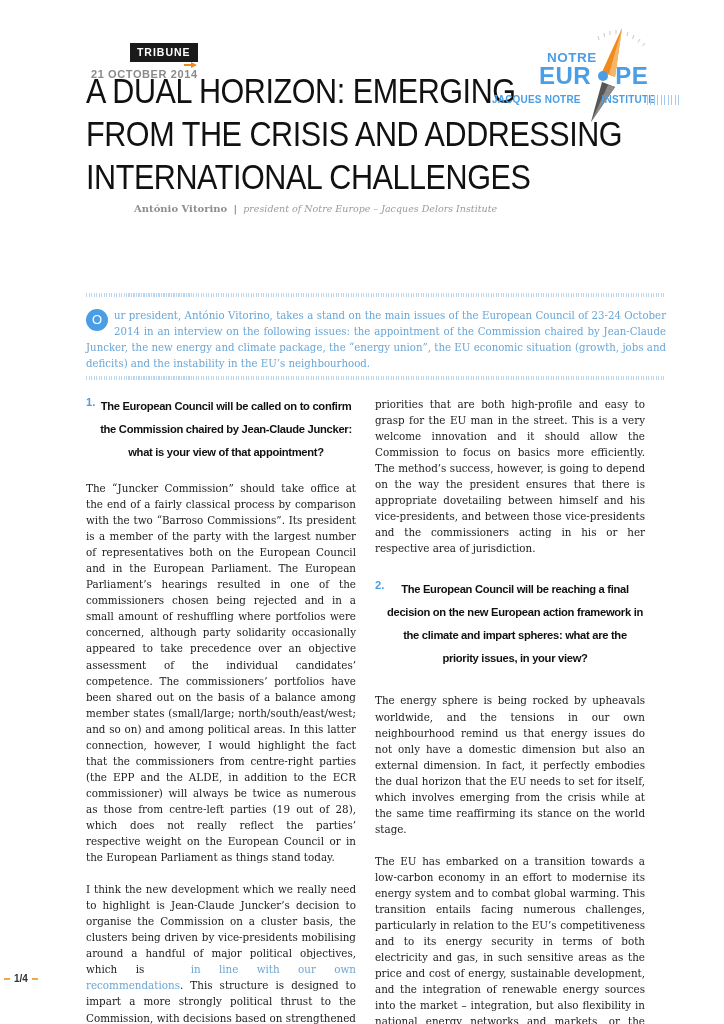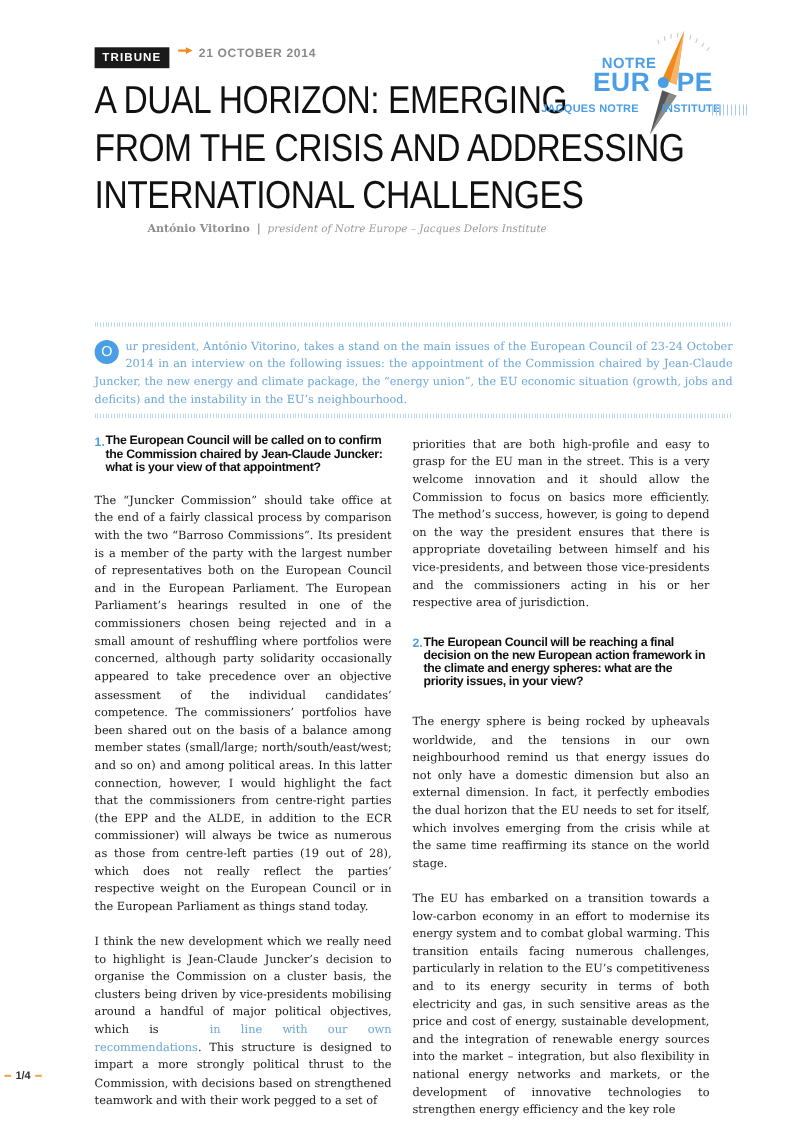--- a/index.html
+++ b/index.html
@@ -1,18 +1,18 @@
 <!DOCTYPE html>
 <html><head>
 <meta charset="utf-8">
 <style>
   html, body { margin: 0; padding: 0; background: #ffffff; }
   body { width: 724px; height: 1024px; position: relative; overflow: hidden; font-family: "DejaVu Serif", serif; color: #1a1a1a; }
 
-  .header-meta { position: absolute; left: 86px; top: 43px; display: flex; align-items: flex-start; }
+  .header-meta { position: absolute; left: 86px; top: 43px; display: flex; align-items: flex-end; flex-direction: column; }
   .tag { background: #1a1a1a; color: #fff; font-family: "Liberation Sans", sans-serif; font-weight: bold; font-size: 10.5px; letter-spacing: 1px; padding: 3px 7px 3px 7px; line-height: 13px; }
   .date-arrow { margin-left: 8px; width: 14px; height: 6px; position: relative; }
   .date-arrow::before { content: ""; position: absolute; left: 0; top: 2px; width: 8px; height: 2px; background: #f08a1c; }
   .date-arrow::after { content: ""; position: absolute; left: 7px; top: 0; border-left: 6px solid #f08a1c; border-top: 3px solid transparent; border-bottom: 3px solid transparent; }
   .date { margin-left: 5px; font-family: "Liberation Sans", sans-serif; font-weight: bold; font-size: 11px; color: #8a8a8a; letter-spacing: 0.6px; }
 
   .title { position: absolute; left: 86px; top: 70px; width: 470px; margin: 0; font-family: "Liberation Sans", sans-serif; font-weight: normal; font-size: 35.5px; line-height: 43px; color: #111; letter-spacing: -0.5px; transform: scaleX(0.86); transform-origin: left top; white-space: nowrap; }
 
   .byline { position: absolute; left: 86px; top: 203px; font-size: 10px; color: #9a9a9a; white-space: nowrap; margin-left: 48px; }
   .byline .name { font-weight: bold; color: #8e8e8e; }
@@ -31,21 +31,21 @@
 
   .intro { position: absolute; left: 86px; top: 308px; width: 580px; font-size: 10.2px; line-height: 16px; color: #6aa6d6; text-align: justify; }
   .dropcap { float: left; width: 22px; height: 22px; border-radius: 50%; background: #4a9ee6; color: #fff; font-family: "Liberation Sans", sans-serif; font-size: 13px; text-align: center; line-height: 22px; margin: 1px 6px 0 0; }
 
   .col { position: absolute; top: 395px; width: 270px; font-size: 10.35px; line-height: 16.05px; text-align: justify; color: #1a1a1a; }
   .col.left { left: 86px; }
   .col.right { left: 375px; top: 396px; }
   .col p { margin: 0 0 16px 0; hyphens: auto; }
   .q { display: flex; margin: 0 0 16px 0; }
   .q .num { font-family: "Liberation Sans", sans-serif; font-weight: bold; color: #4a9ee6; font-size: 11.2px; line-height: 15px; width: 10px; flex: none; }
-  .q .qt { font-family: "Liberation Sans", sans-serif; font-weight: bold; font-size: 11.2px; line-height: 12px; color: #111; text-align: left; letter-spacing: -0.3px; }
+  .q .qt { font-family: "Liberation Sans", sans-serif; font-weight: bold; font-size: 11.2px; line-height: 23px; color: #111; text-align: center; letter-spacing: -0.3px; }
   .link { color: #6aa6d6; padding-left: 28px; }
 
   .footer { position: absolute; left: 0; width: 724px; top: 973px; text-align: left; font-family: "Liberation Sans", sans-serif; font-weight: bold; font-size: 10px; color: #333; }
   .footer .dash { display: inline-block; width: 6px; height: 2px; background: #f0a850; vertical-align: middle; margin: 0 4px; }
 </style>
 </head>
 <body>
 
 <div class="header-meta">
   <span class="tag">TRIBUNE</span>
@@ -103,21 +103,21 @@
     <span class="qt">The European Council will be called on to confirm the Commission chaired by Jean-Claude Juncker: what is your view of that appointment?</span>
   </div>
   <p>The “Juncker Commission” should take office at the end of a fairly classical process by comparison with the two “Barroso Commissions”. Its president is a member of the party with the largest number of representatives both on the European Council and in the European Parliament. The European Parliament’s hearings resulted in one of the commissioners chosen being rejected and in a small amount of reshuffling where portfolios were concerned, although party solidarity occasionally appeared to take precedence over an objective assessment of the individual candidates’ competence. The commissioners’ portfolios have been shared out on the basis of a balance among member states (small/large; north/south/east/west; and so on) and among political areas. In this latter connection, however, I would highlight the fact that the commissioners from centre-right parties (the EPP and the ALDE, in addition to the ECR commissioner) will always be twice as numerous as those from centre-left parties (19 out of 28), which does not really reflect the parties’ respective weight on the European Council or in the European Parliament as things stand today.</p>
   <p><span>I think the new development which we really need to highlight is Jean-Claude Juncker’s decision to organise the Commission on a cluster basis, the clusters being driven by vice-presidents mobilising around a handful of major political objectives, which is </span><a class="link">in line with our own recommendations</a><span>. This structure is designed to impart a more strongly political thrust to the Commission, with decisions based on strengthened teamwork and with their work pegged to a set of</span></p>
 </div>
 
 <div class="col right">
   <p>priorities that are both high-profile and easy to grasp for the EU man in the street. This is a very welcome innovation and it should allow the Commission to focus on basics more efficiently. The method’s success, however, is going to depend on the way the president ensures that there is appropriate dovetailing between himself and his vice-presidents, and between those vice-presidents and the commissioners acting in his or her respective area of jurisdiction.</p>
   <div class="q" style="margin-top:22px; margin-bottom:22px;">
     <span class="num">2.</span>
-    <span class="qt">The European Council will be reaching a final decision on the new European action framework in the climate and energy spheres: what are the priority issues, in your view?</span>
+    <span class="qt">The European Council will be reaching a final decision on the new European action framework in the climate and impart spheres: what are the priority issues, in your view?</span>
   </div>
   <p>The energy sphere is being rocked by upheavals worldwide, and the tensions in our own neighbourhood remind us that energy issues do not only have a domestic dimension but also an external dimension. In fact, it perfectly embodies the dual horizon that the EU needs to set for itself, which involves emerging from the crisis while at the same time reaffirming its stance on the world stage.</p>
   <p>The EU has embarked on a transition towards a low-carbon economy in an effort to modernise its energy system and to combat global warming. This transition entails facing numerous challenges, particularly in relation to the EU’s competitiveness and to its energy security in terms of both electricity and gas, in such sensitive areas as the price and cost of energy, sustainable development, and the integration of renewable energy sources into the market – integration, but also flexibility in national energy networks and markets, or the development of innovative technologies to strengthen energy efficiency and the key role</p>
 </div>
 
 <div class="footer">
   <span class="dash"></span><span>1/4</span><span class="dash"></span>
 </div>
 
 </body></html>

